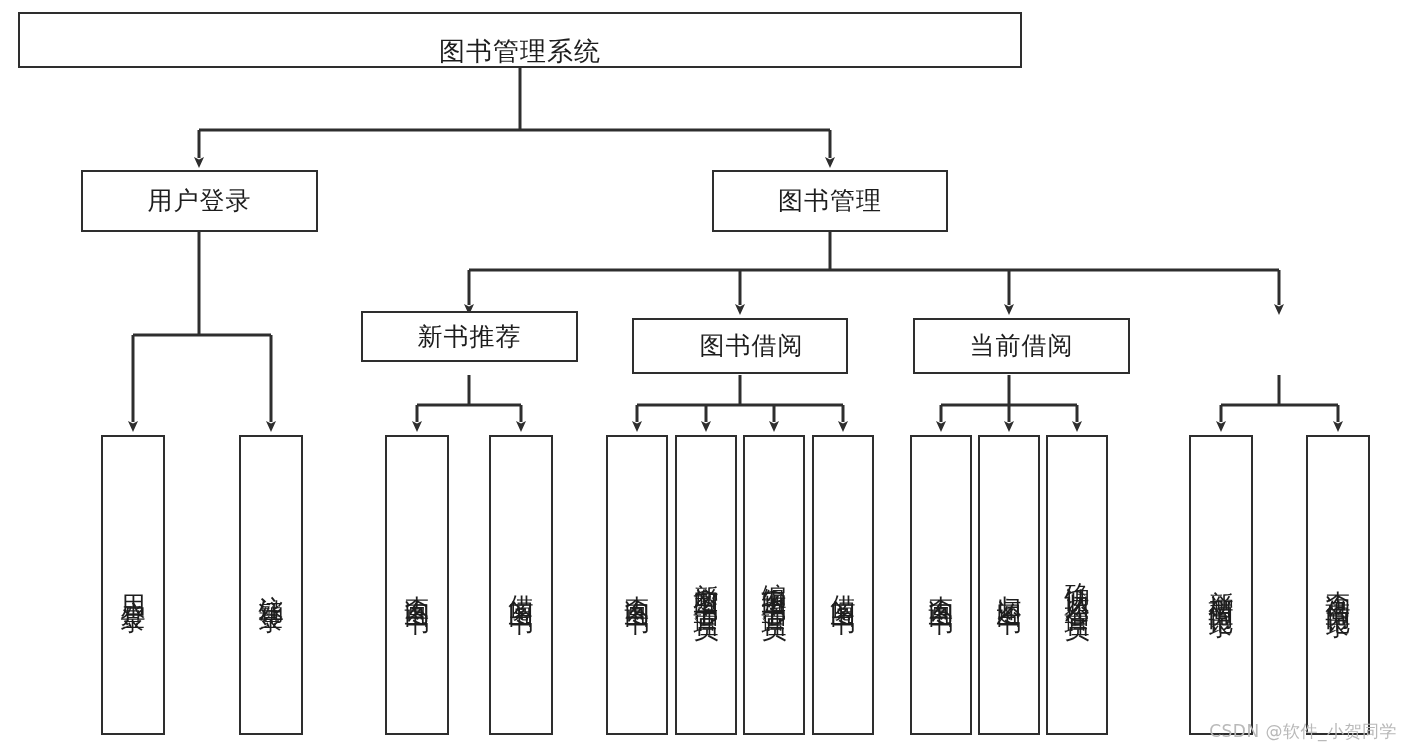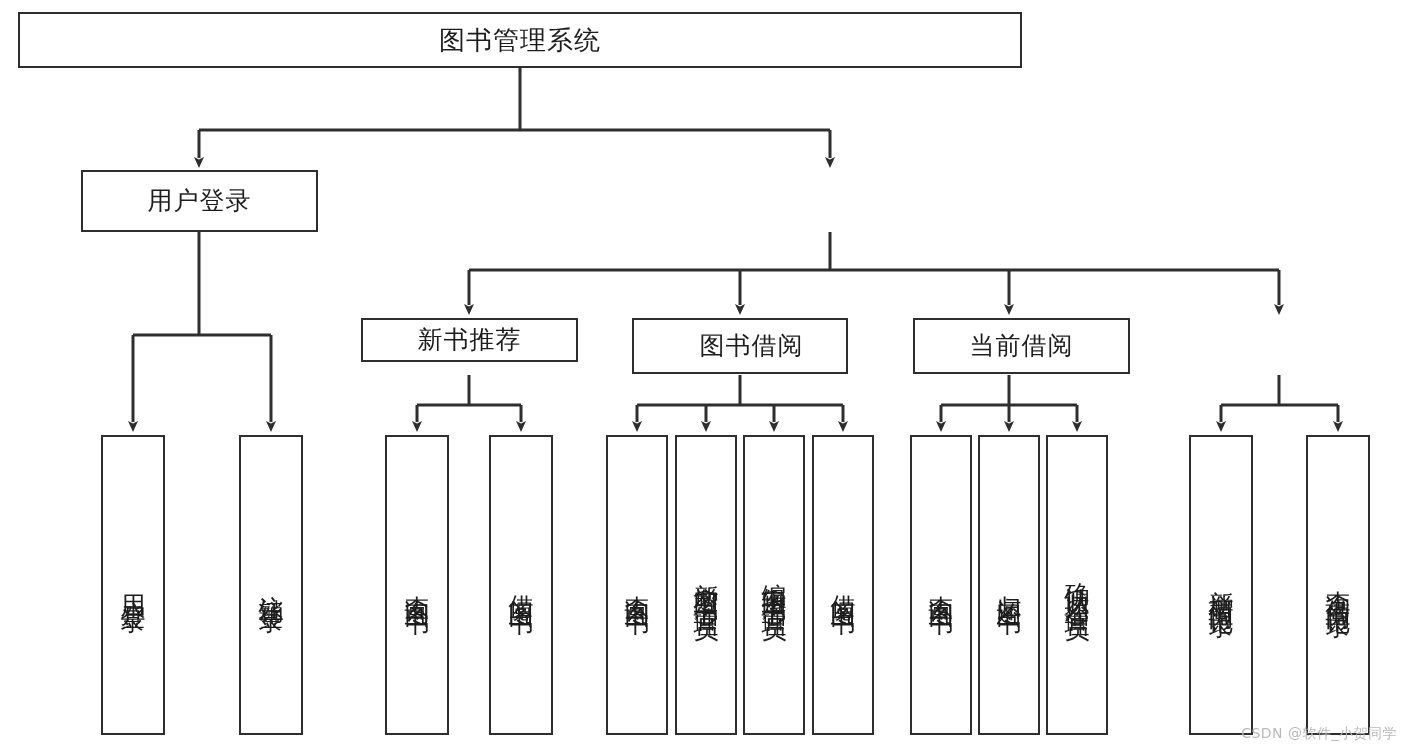--- a/index.html
+++ b/index.html
@@ -55,21 +55,21 @@
     -webkit-writing-mode: vertical-rl;
     letter-spacing: 5px;
     line-height: 1;
     white-space: nowrap;
     display: block;
   }
   .watermark {
     position: absolute;
     right: 8px;
     bottom: 4px;
-    font-size: 14px;
+    font-size: 17px;
     color: #b9b9b9;
     letter-spacing: 0.5px;
     white-space: nowrap;
     font-family: "DejaVu Sans", "Liberation Sans", sans-serif;
   }
 </style>
 </head>
 <body>
 
 <div id="canvas">
@@ -117,29 +117,32 @@
       <path d="M1009,405 L1009,422" marker-end="url(#arr)"></path>
       <path d="M1077,405 L1077,422" marker-end="url(#arr)"></path>
 
       <path d="M1279,375 L1279,405"></path>
       <path d="M1221,405 L1338,405"></path>
       <path d="M1221,405 L1221,422" marker-end="url(#arr)"></path>
       <path d="M1338,405 L1338,422" marker-end="url(#arr)"></path>
     </g>
   </svg>
 
-  <div class="node horiz root" style="left:18px; top:12px; width:1004px; height:56px;">
+  <div class="node horiz root" style="left:18px; top:12px; width:1004px; height:56px;align-items:flex-end;">
     <span>图书管理系统</span>
   </div>
 
   <div class="node horiz" style="left:81px; top:170px; width:237px; height:62px;">
     <span>用户登录</span>
   </div>
+  <div class="node horiz" style="left:712px; top:170px; width:236px; height:62px;">
+    <span>图书管理</span>
+  </div>
 
-  <div class="node horiz" style="left:361px; top:318px; width:217px; height:44px;">
+  <div class="node horiz" style="left:361px; top:311px; width:217px; height:51px;">
     <span>新书推荐</span>
   </div>
   <div class="node horiz" style="left:632px; top:318px; width:216px; height:56px;padding-left:23px;">
     <span>图书借阅</span>
   </div>
   <div class="node horiz" style="left:901px; top:318px; width:217px; height:56px;margin-left:12px;">
     <span>当前借阅</span>
   </div>
 
   <div class="node leaf" style="left:101px; top:435px; width:64px; height:300px;">

